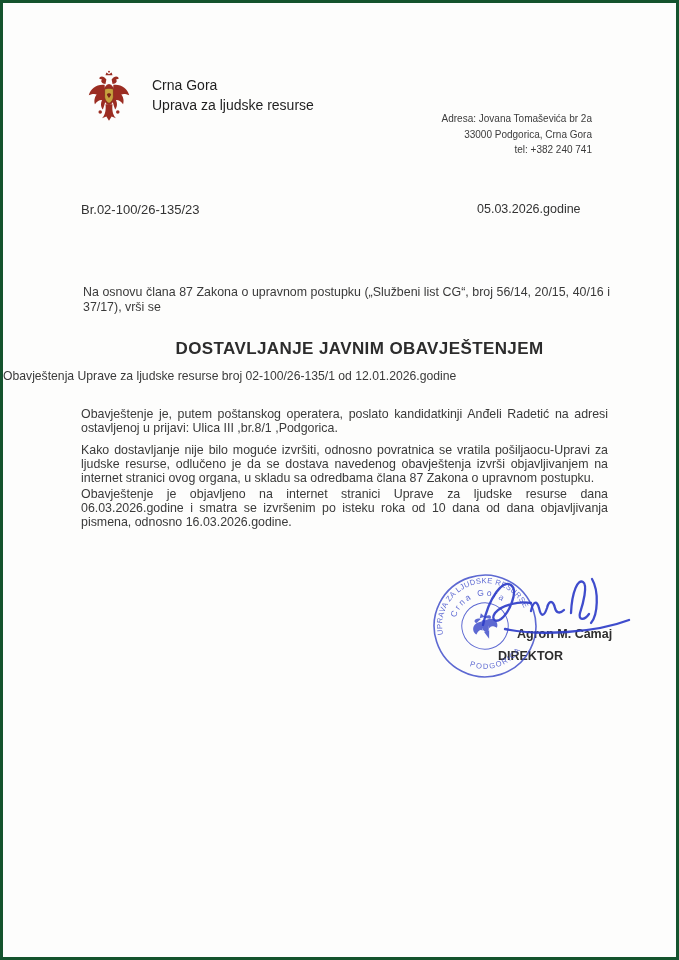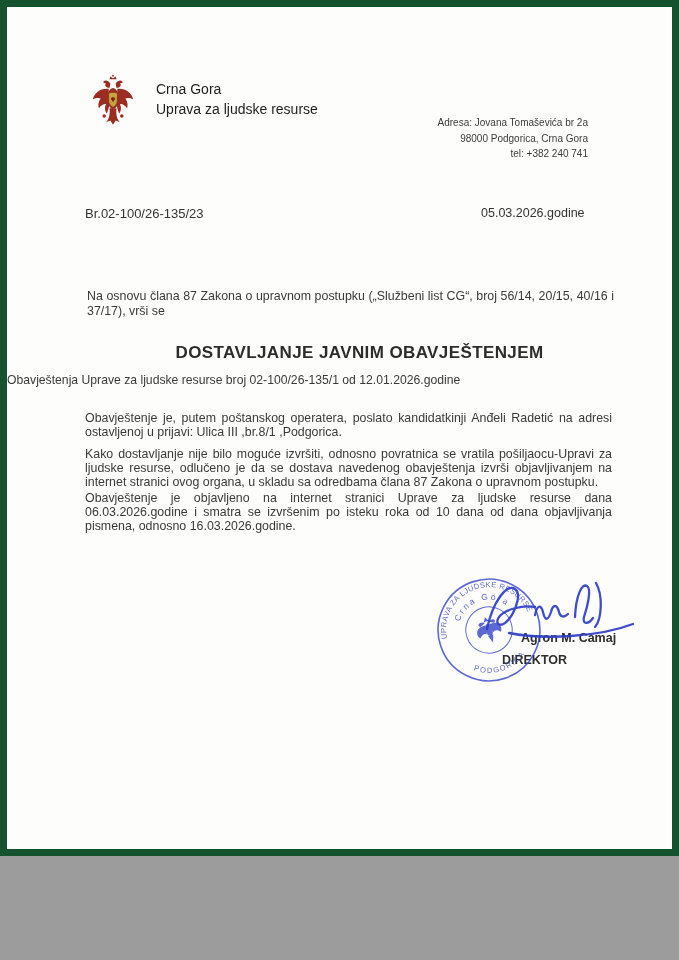--- a/index.html
+++ b/index.html
@@ -4,23 +4,23 @@
 <style>
   html, body { margin: 0; padding: 0; }
   body {
     background: #9c9c9c;
     font-family: "Liberation Sans", sans-serif;
     -webkit-font-smoothing: antialiased;
   }
   .page {
     position: relative;
     width: 679px;
-    height: 856px;
+    height: 960px;
     background: #fdfdfc;
-    border: 7px solid #14532d;
+    border: 3px solid #14532d;
     box-sizing: border-box;
     overflow: hidden;
     color: #3c3c3c;
   }
 
   
   .emblem { position: absolute; left: 84px; top: 66px; width: 44px; height: 58px; }
   .org-block { position: absolute; left: 149px; top: 72px; }
   .org-country { font-size: 14px; color: #1f1f1f; line-height: 20px; }
   .org-name   { font-size: 14px; color: #1f1f1f; line-height: 20px; }
@@ -91,21 +91,21 @@
     </svg>
   </div>
 
   <div class="org-block">
     <div class="org-country">Crna Gora</div>
     <div class="org-name">Uprava za ljudske resurse</div>
   </div>
 
   <div class="address-block">
     <div>Adresa: Jovana Tomaševića br 2a</div>
-    <div>98000 Podgorica, Crna Gora</div>
+    <div>33000 Podgorica, Crna Gora</div>
     <div>tel: +382 240 741</div>
   </div>
 
   <div class="ref-number">Br.02-100/26-135/23</div>
   <div class="ref-date">05.03.2026.godine</div>
 
   <p class="legal-basis">Na osnovu člana 87 Zakona o upravnom postupku („Službeni list CG“, broj 56/14, 20/15, 40/16 i 37/17), vrši se</p>
 
   <h1 class="doc-title">DOSTAVLJANJE JAVNIM OBAVJEŠTENJEM</h1>
   <div class="doc-subtitle">Obavještenja Uprave za ljudske resurse broj 02-100/26-135/1 od 12.01.2026.godine</div>

